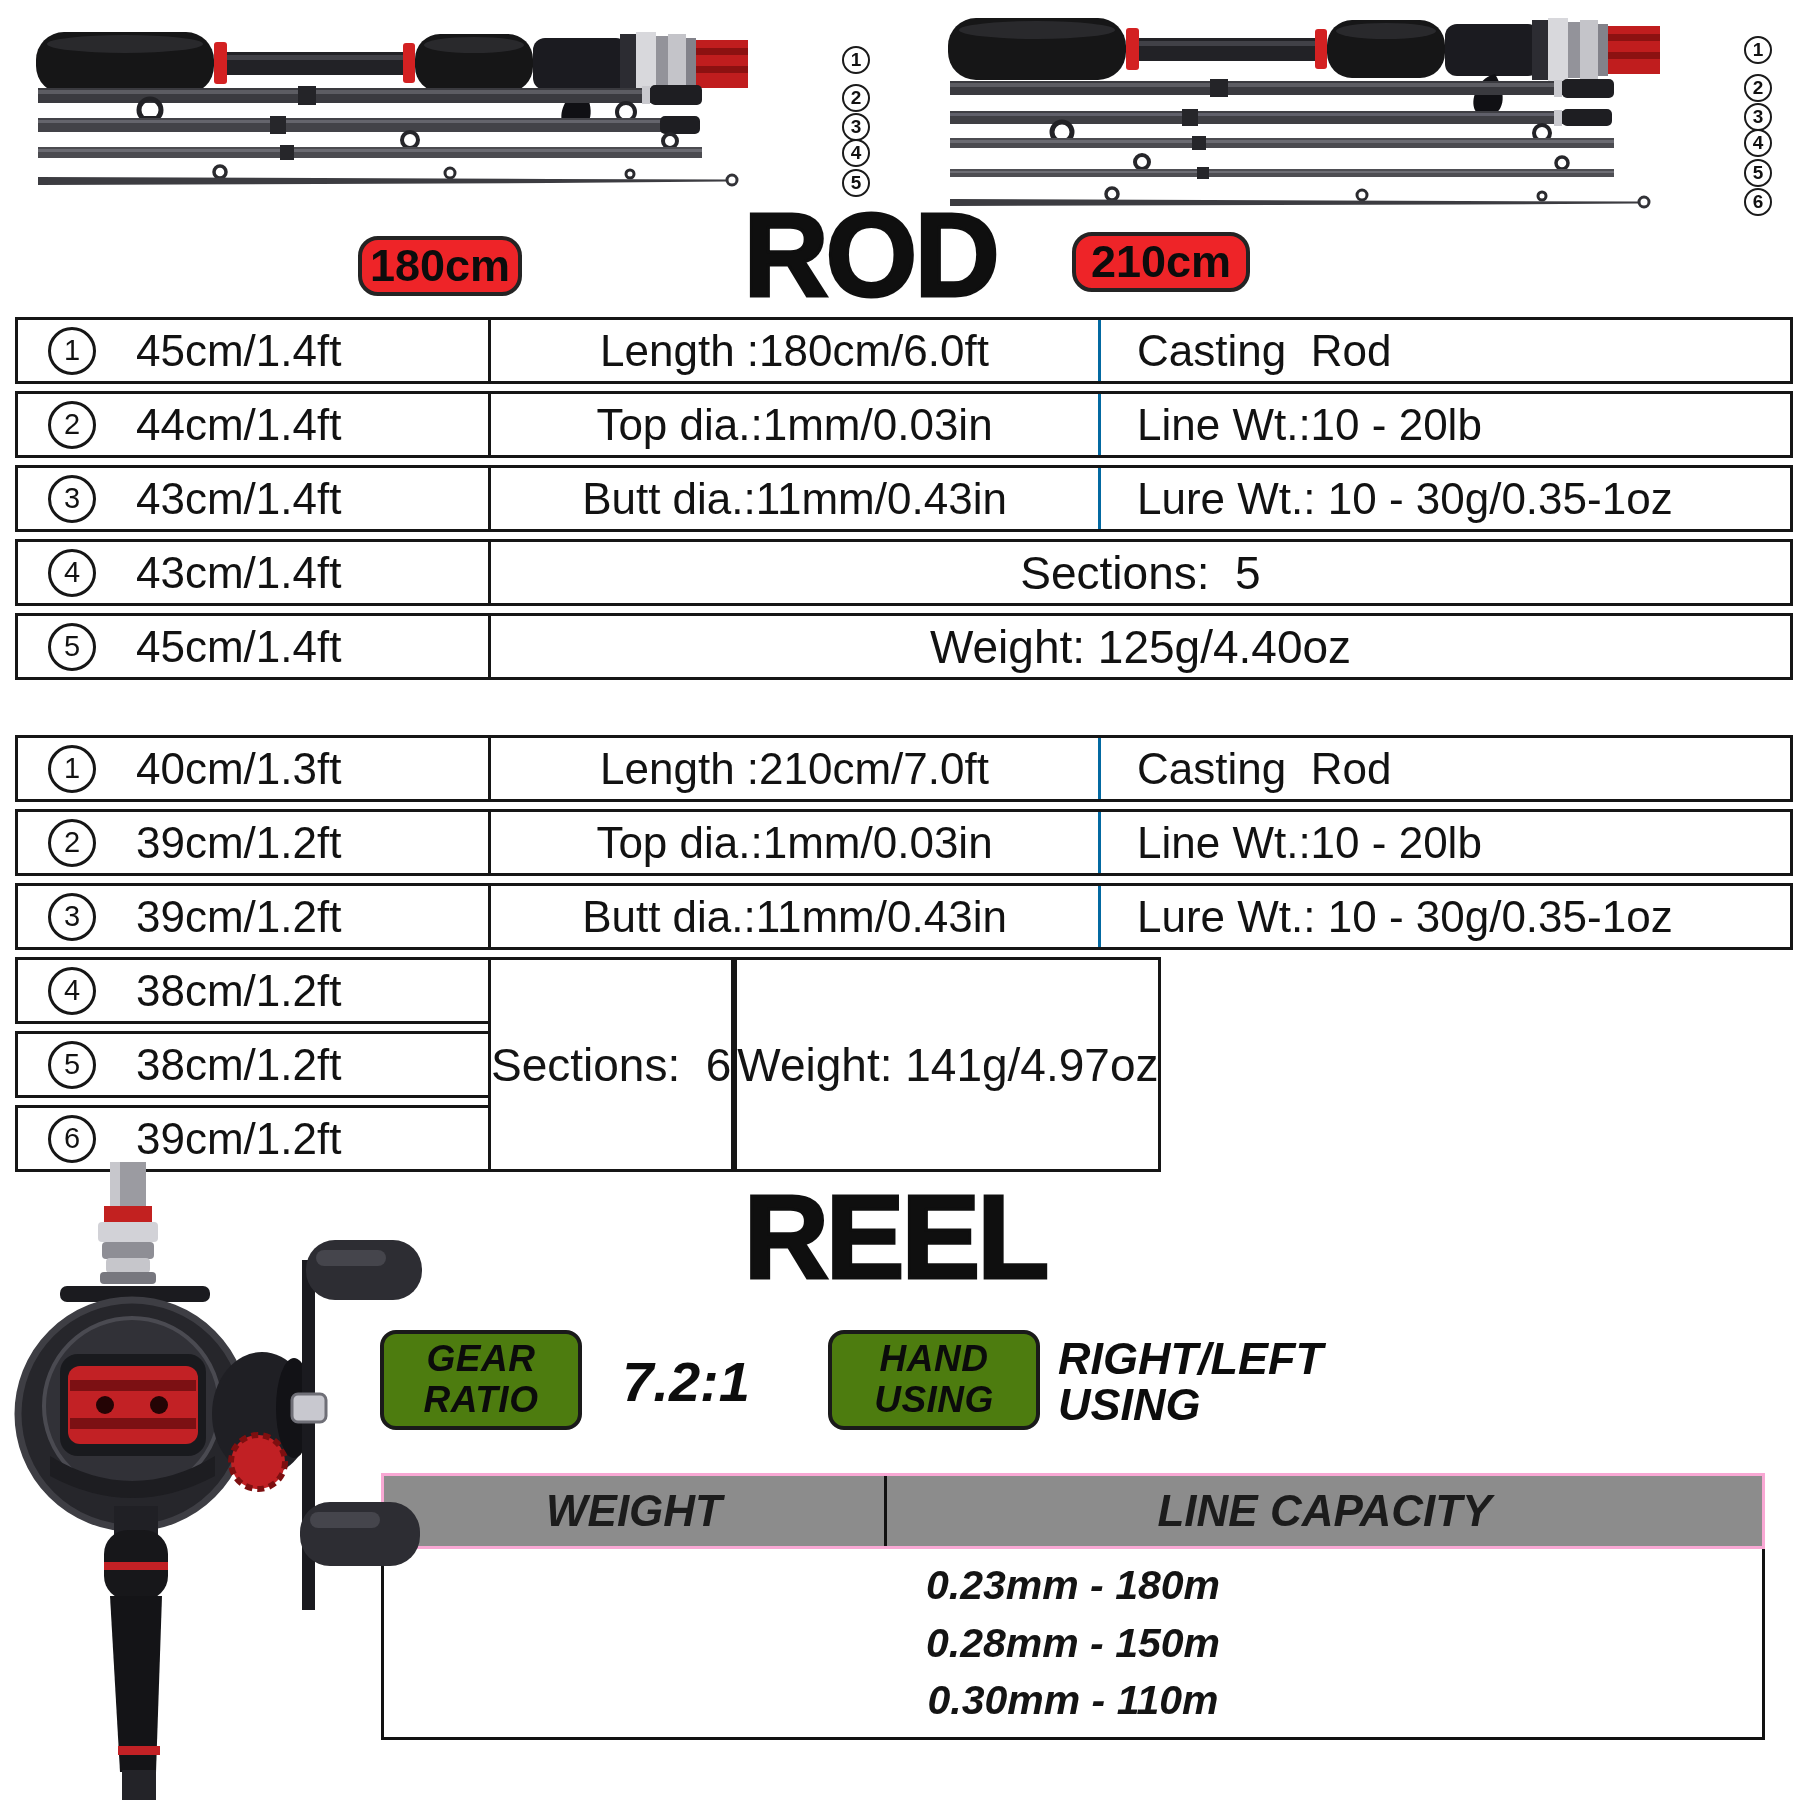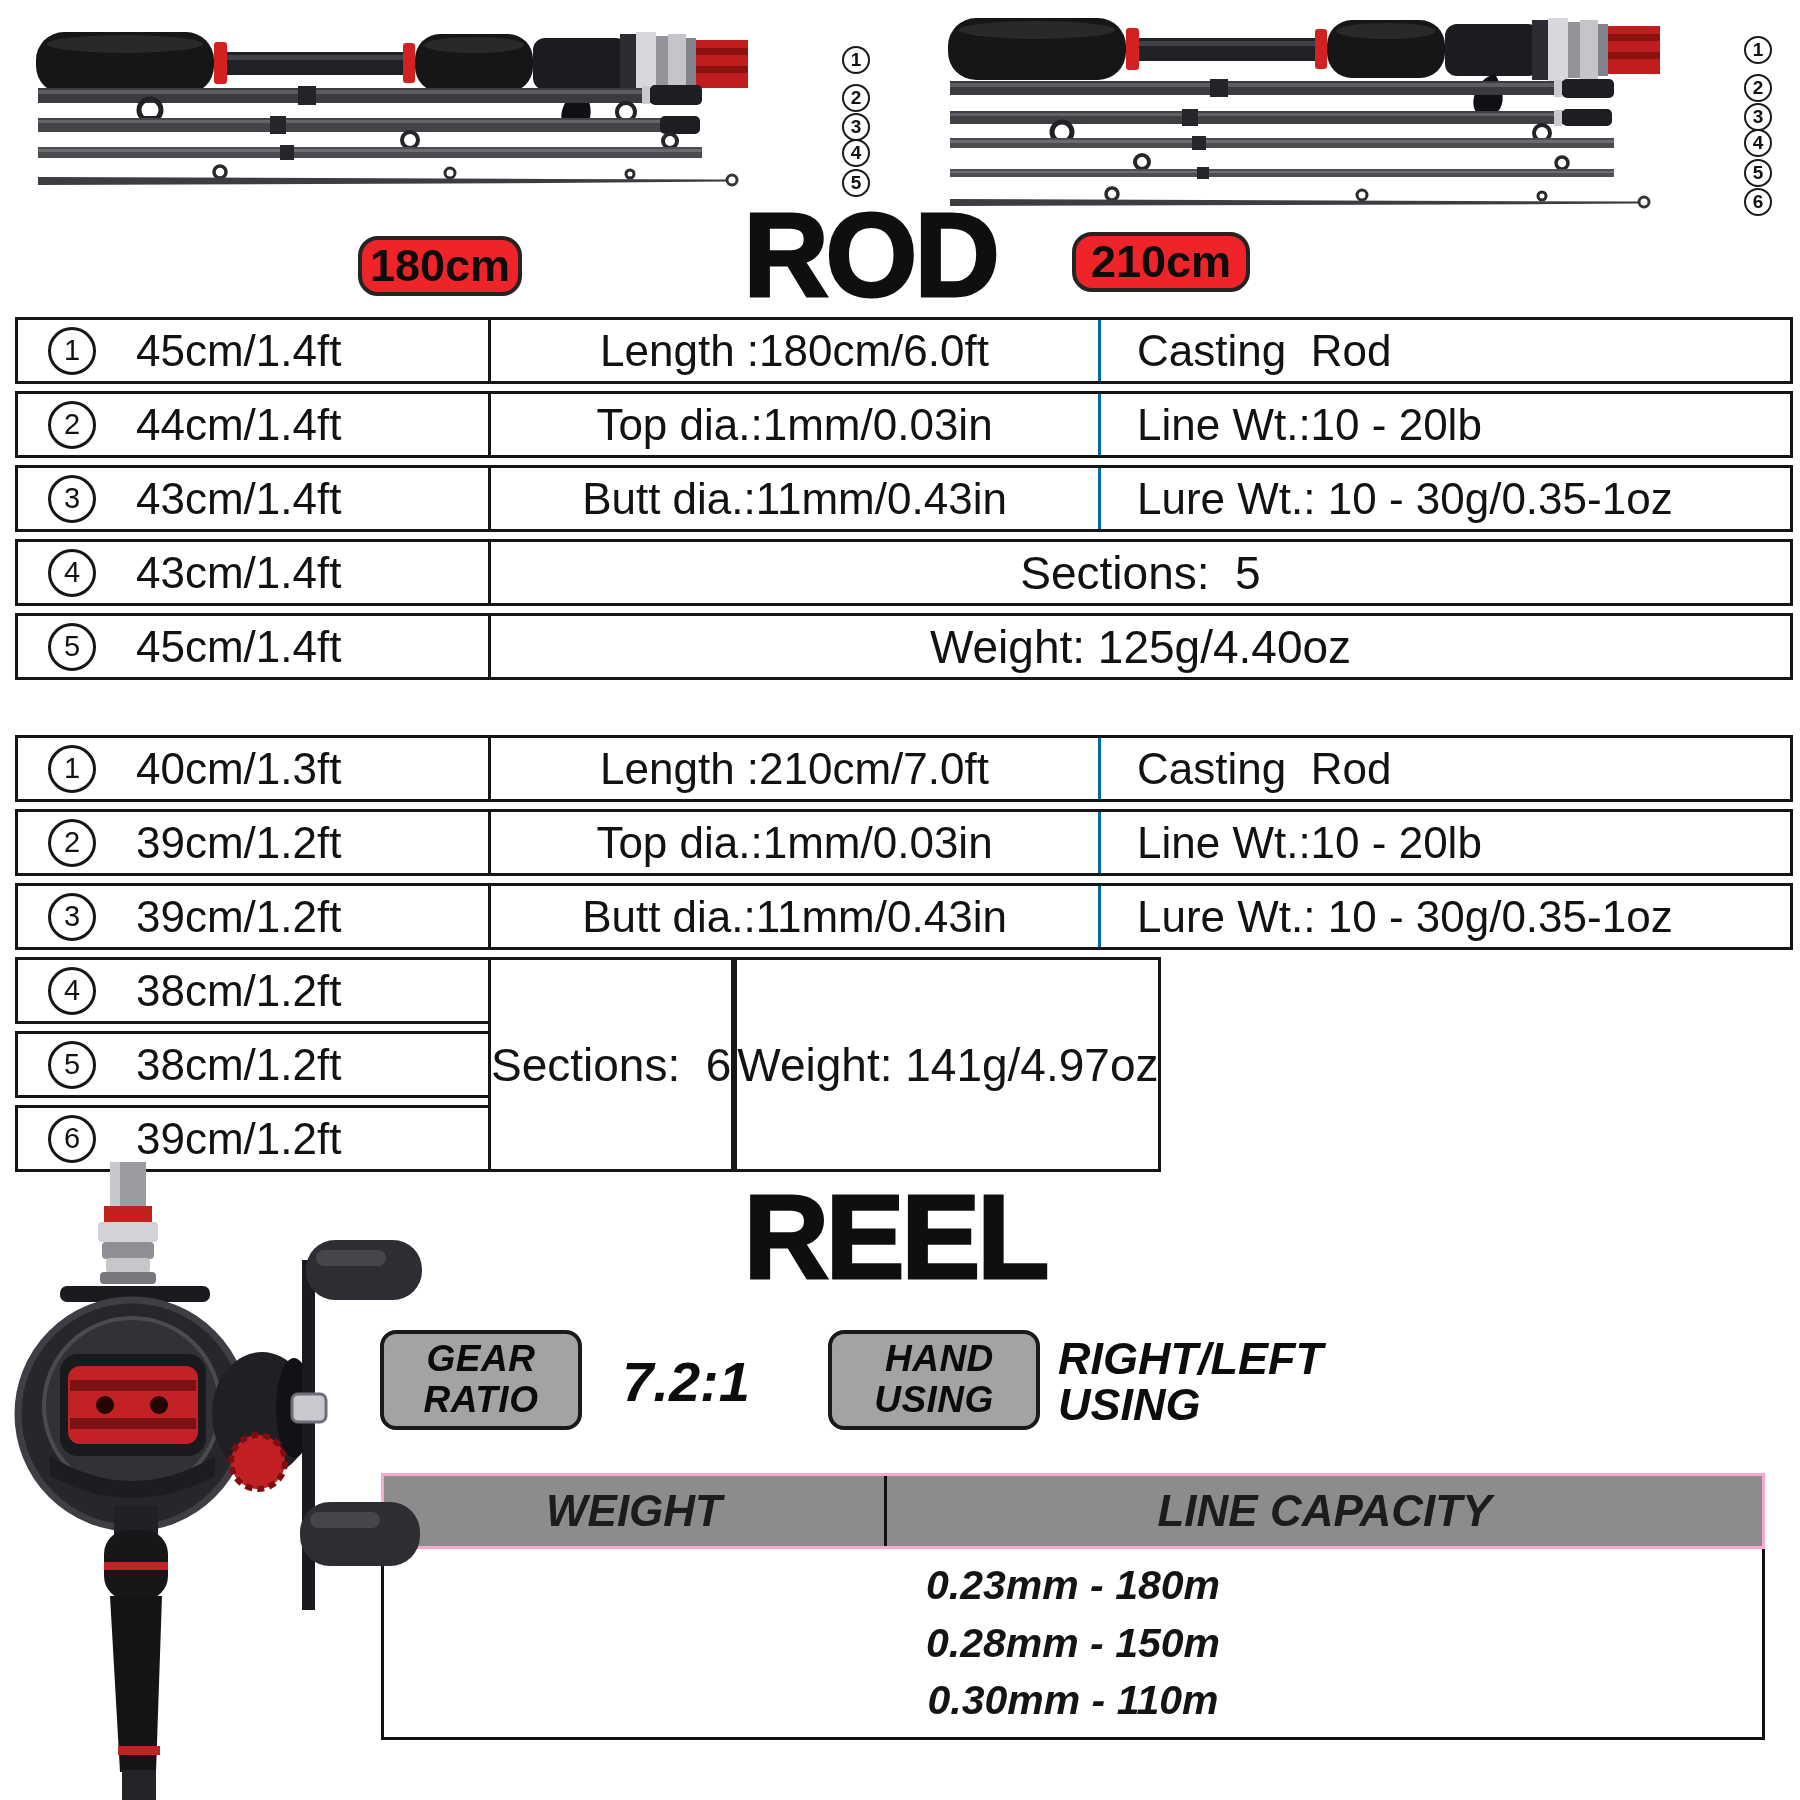--- a/index.html
+++ b/index.html
@@ -69,27 +69,27 @@
   .t2b-left .c1{border-right:none;}
   .t2b-right{flex:1;display:flex;flex-direction:row;}
   .span-box{
     height:215px;border:3px solid #161616;background:#fff;box-sizing:border-box;
     display:flex;align-items:center;justify-content:center;font-size:46px;white-space:pre;
   }
   .span-box.first{margin-bottom:7px;}
 
   
   .reel-badge{
-    position:absolute;background:#a3a3a3;border:4px solid #1a1a1a;border-radius:16px;
+    position:absolute;background:#4d7c0f;border:4px solid #1a1a1a;border-radius:16px;
     display:flex;align-items:center;justify-content:center;text-align:center;
     font-style:italic;font-weight:700;font-size:37px;line-height:1.1;color:#0b0b0b;
     white-space:pre-line;box-sizing:border-box;letter-spacing:0.5px;
   }
   #gear-badge{left:380px;top:1330px;width:202px;height:100px;}
-  #hand-badge{left:828px;top:1330px;width:212px;height:100px;text-align:right;}
+  #hand-badge{left:828px;top:1330px;width:212px;height:100px;}
   .reel-value{
     position:absolute;font-style:italic;font-weight:700;color:#0d0d0d;white-space:pre-line;
   }
   #gear-value{left:596px;top:1340px;width:180px;height:82px;display:flex;align-items:center;justify-content:center;font-size:56px;white-space:pre;}
   #hand-value{left:1058px;top:1336px;font-size:45px;line-height:1.02;}
 
   
   #reel-table{position:absolute;left:381px;top:1473px;width:1384px;z-index:1;}
   .reel-header{display:flex;height:76px;border:3px solid #f9a8d4;background:#8c8c8c;box-sizing:border-box;}
   .reel-header .h1{width:503px;border-right:3px solid #111;}

